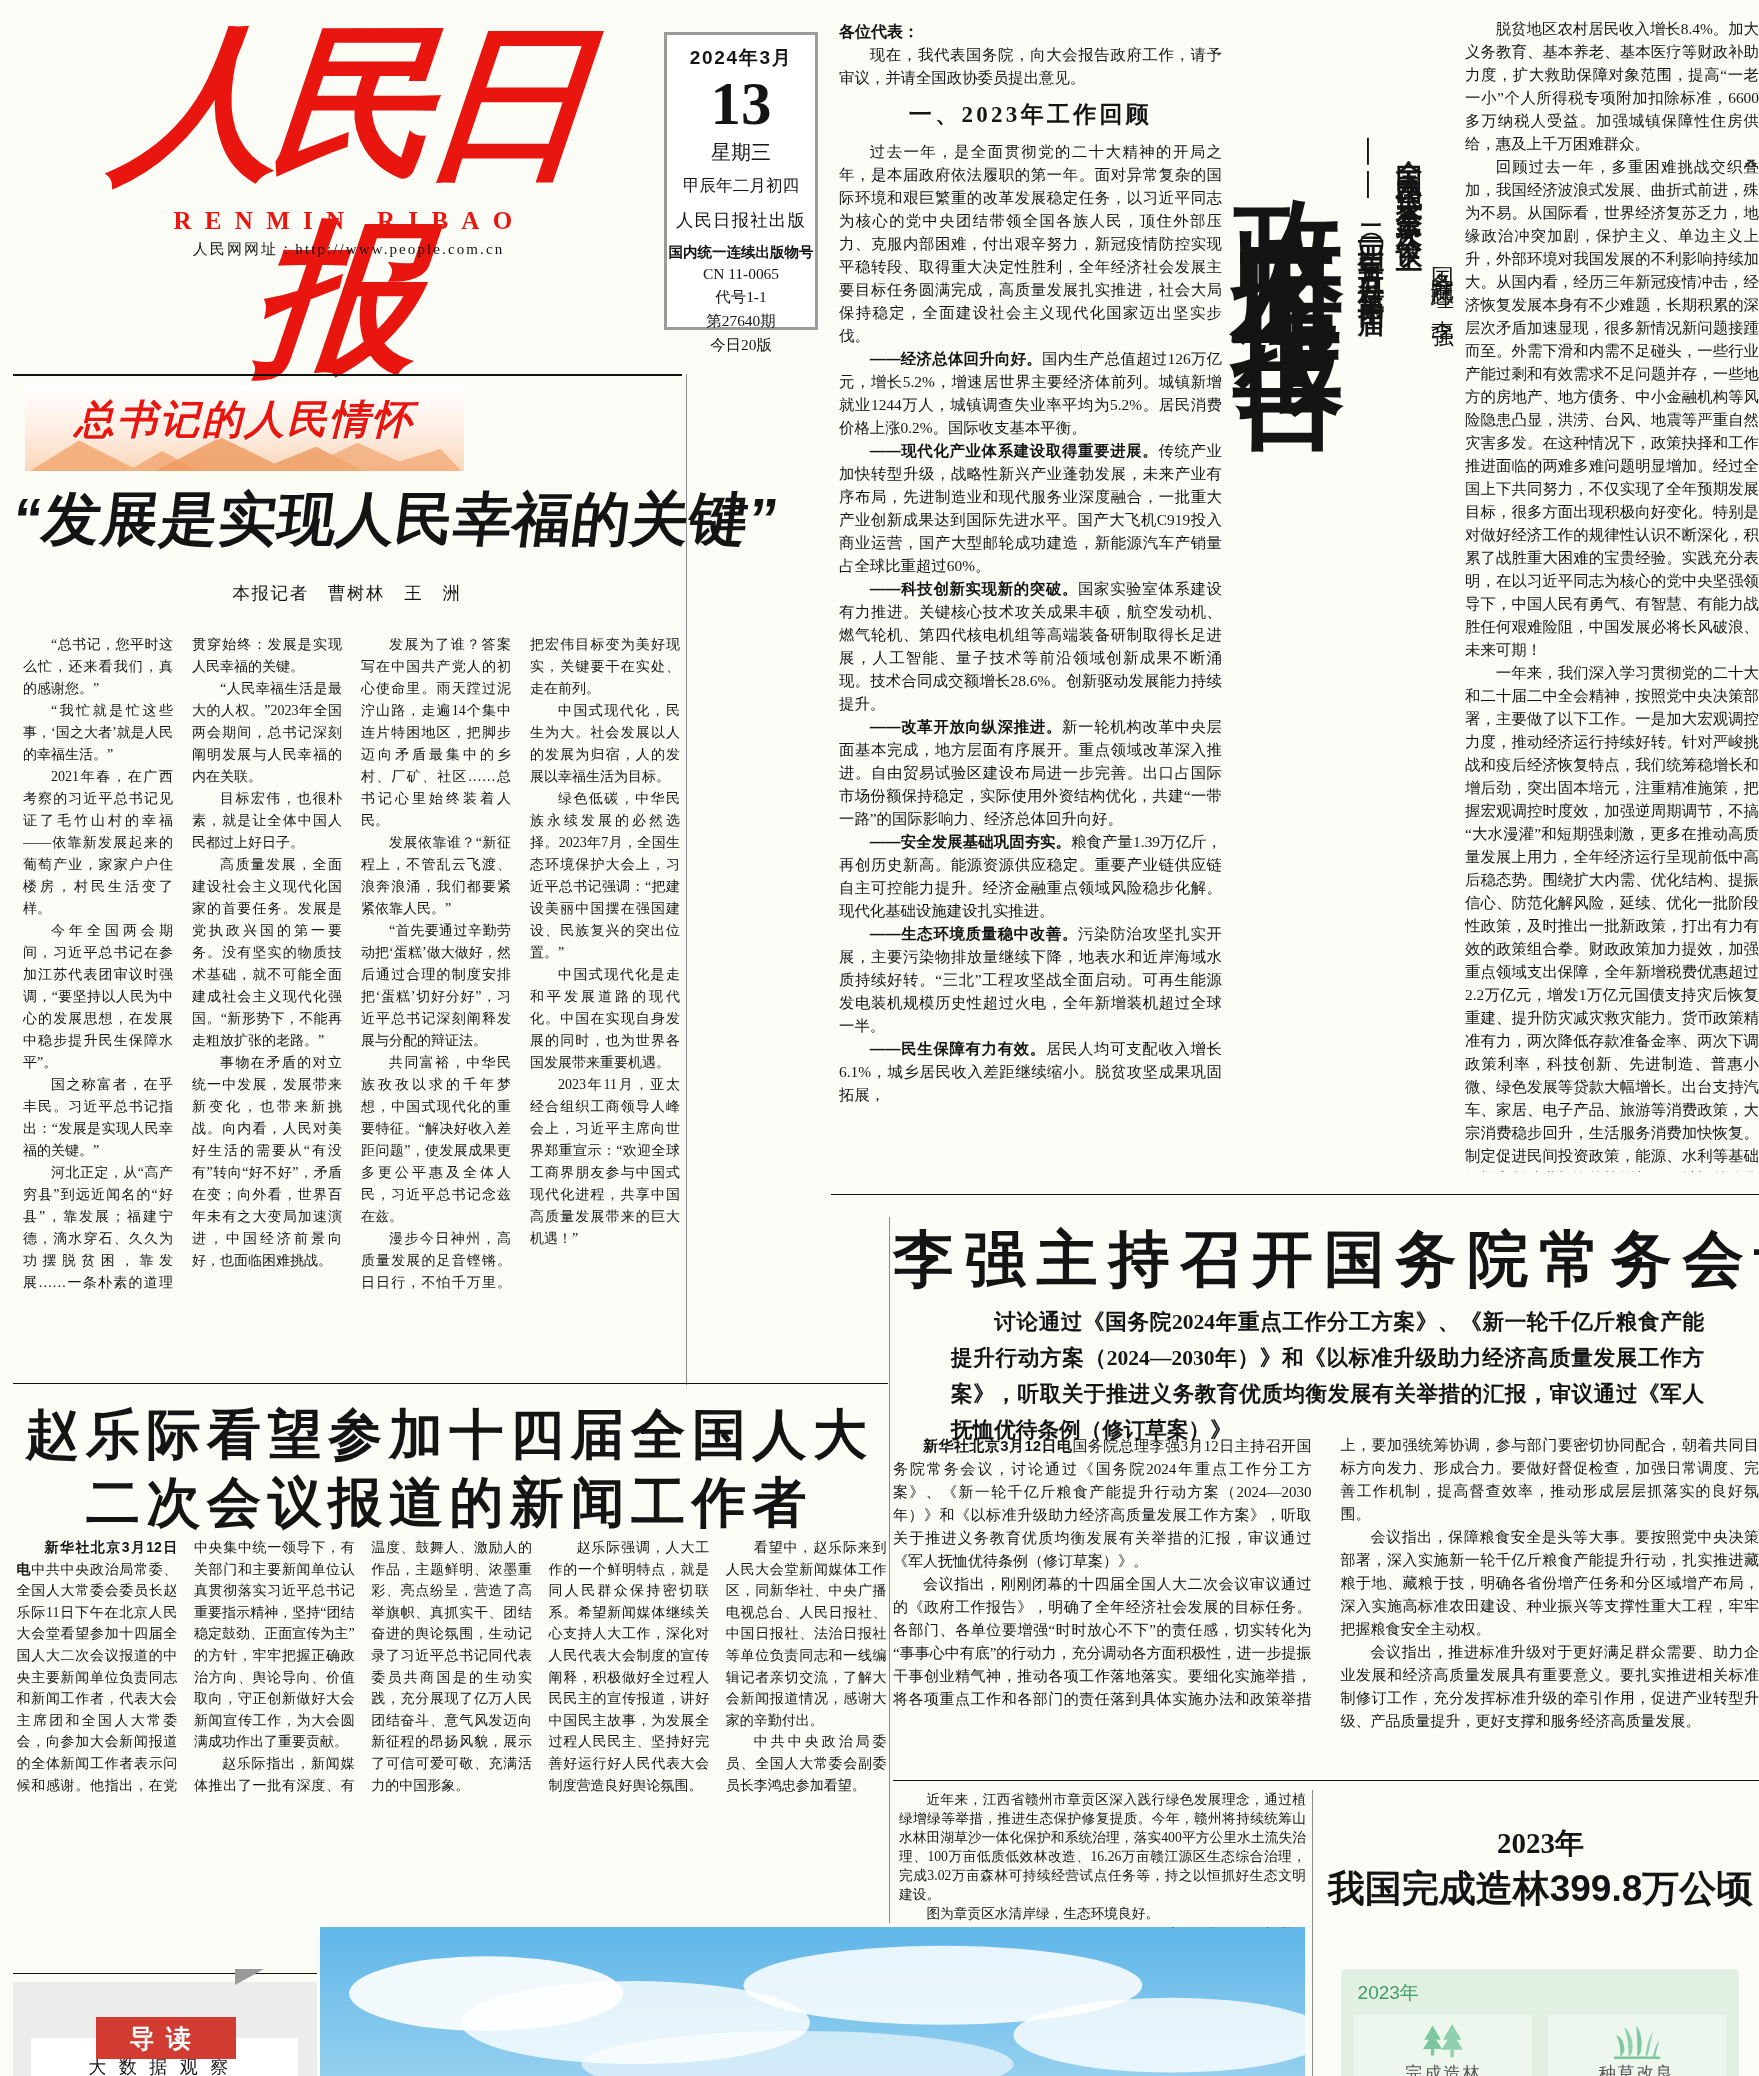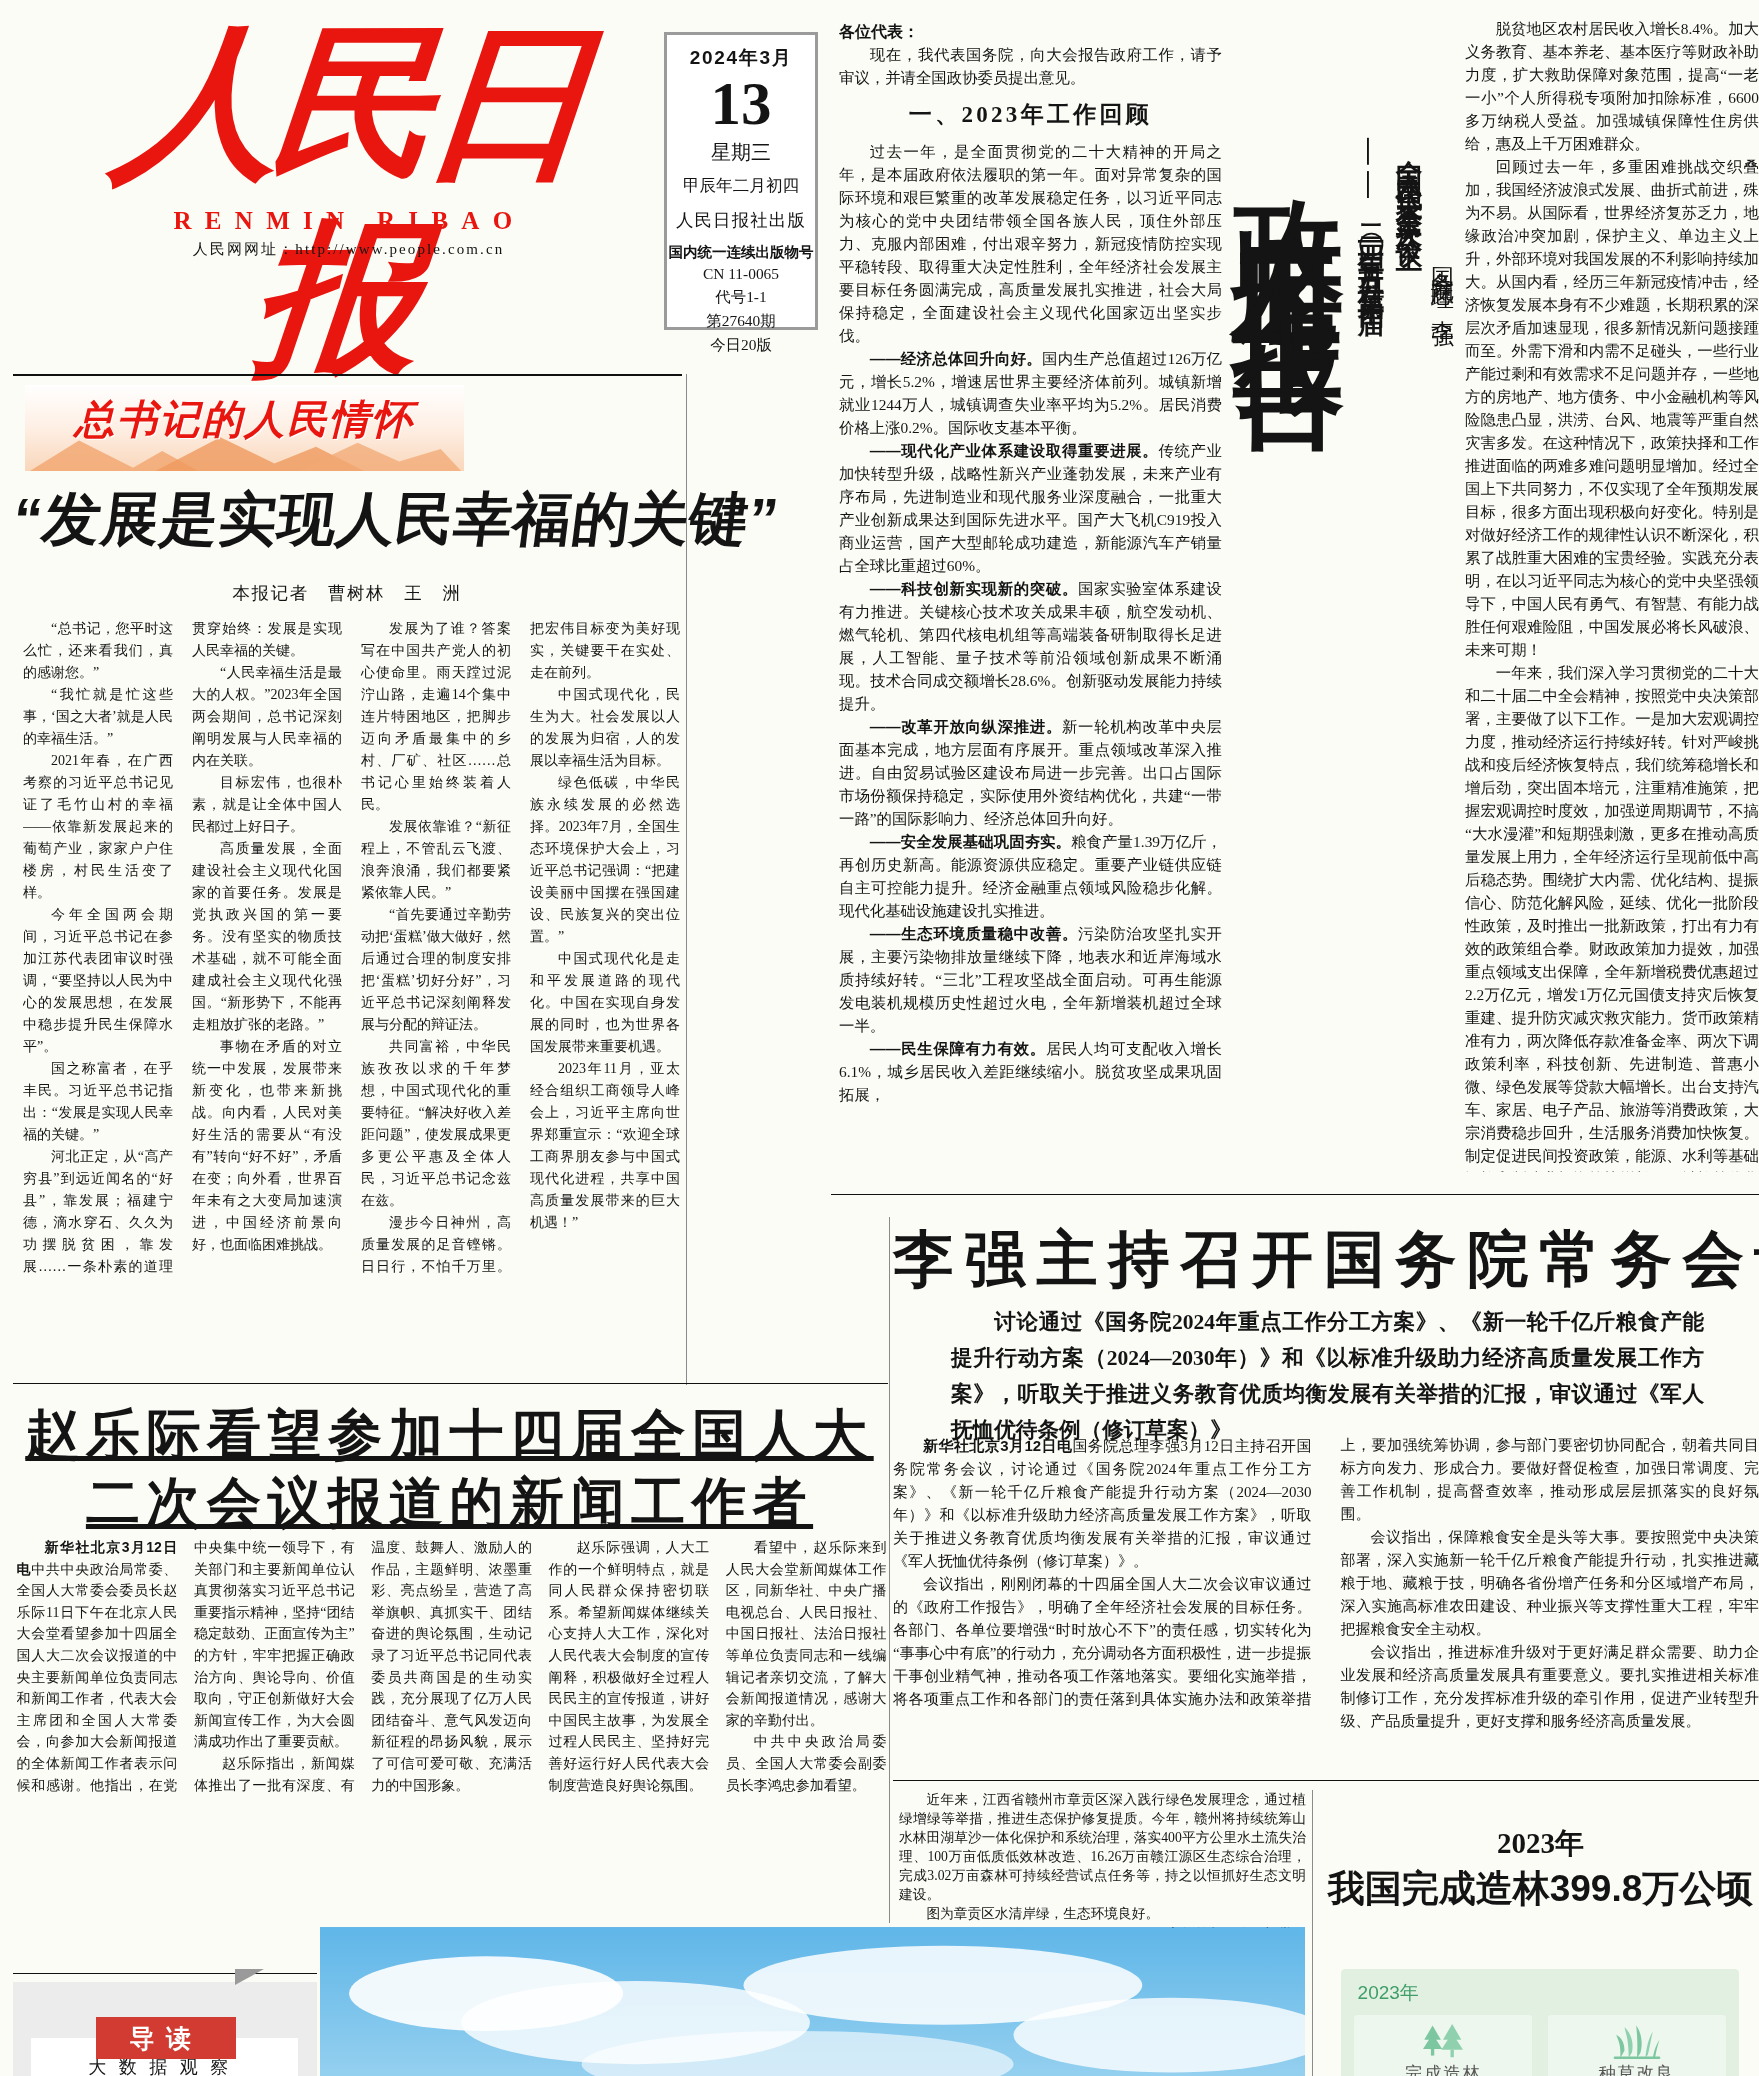--- a/index.html
+++ b/index.html
@@ -57,27 +57,27 @@
   .feature-banner{left:25px;top:385px;width:439px;height:86px;overflow:hidden;
     background:linear-gradient(180deg,#ffffff 0%,#feefe4 50%,#f9d7bb 100%);}
   .fb-text{position:relative;z-index:2;text-align:center;padding-top:6.6px;color:#e8160f;
     font-family:"Liberation Sans",sans-serif;font-weight:900;font-style:italic;font-size:40px;
     letter-spacing:2.5px;text-shadow:1.2px 1.2px 0 #ffffff;}
   .fb-mtn{position:absolute;left:0;bottom:-2.5px;width:100%;height:46px;z-index:1;}
   .feature-headline{left:12.5px;top:481px;width:669px;text-align:center;
     font-family:"Liberation Sans","DejaVu Sans",sans-serif;font-weight:900;font-size:58px;
     transform:skewX(-7deg);letter-spacing:0.8px;white-space:nowrap;}
   .feature-byline{left:12.5px;top:581px;width:669px;text-align:center;font-size:17.4px;letter-spacing:1.7px;}
-  .feature-body{left:23px;top:618px;width:657px;height:723px;overflow:hidden;
+  .feature-body{left:23px;top:634px;width:657px;height:723px;overflow:hidden;
     column-count:4;column-gap:19px;font-size:14px;line-height:22px;}
   .feature-body p{text-indent:2em;}
 
   
   .zhao-h{width:874px;left:12.5px;text-align:center;font-weight:700;font-size:54px;
-    letter-spacing:6.6px;font-family:"Liberation Serif",serif;white-space:nowrap;text-decoration:underline;}
+    letter-spacing:6.6px;font-family:"Liberation Serif",serif;white-space:nowrap;}
   .zhao-body{left:16.6px;top:1537px;width:870px;height:384px;overflow:hidden;
     column-count:5;column-gap:16.6px;font-size:14px;line-height:21.6px;}
   .zhao-body p{text-indent:2em;}
 
   
   .lq-headline{left:893px;top:1219px;width:866px;text-align:center;font-weight:900;
     font-size:61px;letter-spacing:10.8px;white-space:nowrap;}
   .lq-deck{left:951px;top:1304px;width:753px;font-weight:700;font-size:21.6px;line-height:36px;}
   .lq-deck p{text-indent:2em;}
   .lq-body{left:893px;top:1434px;width:866px;height:340px;overflow:hidden;

